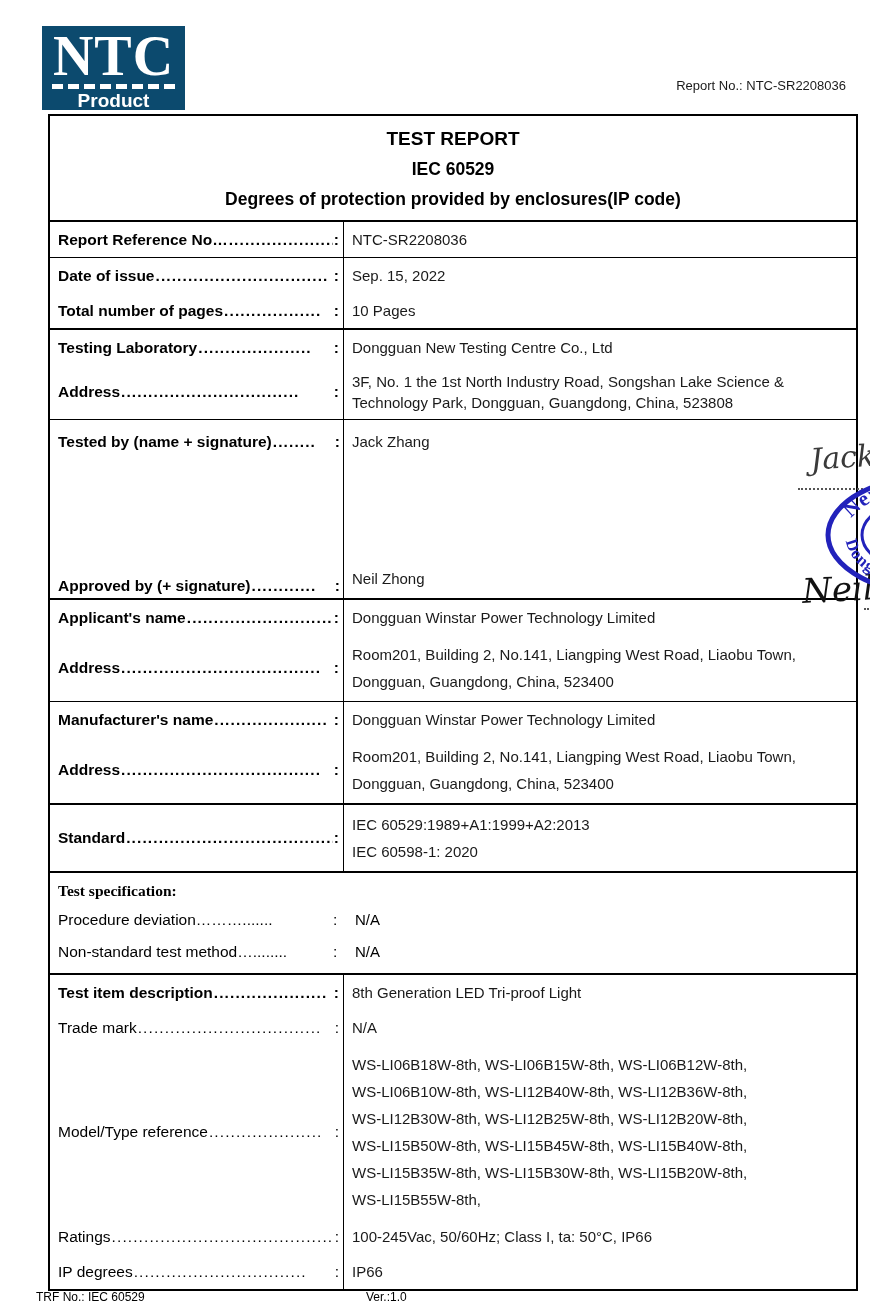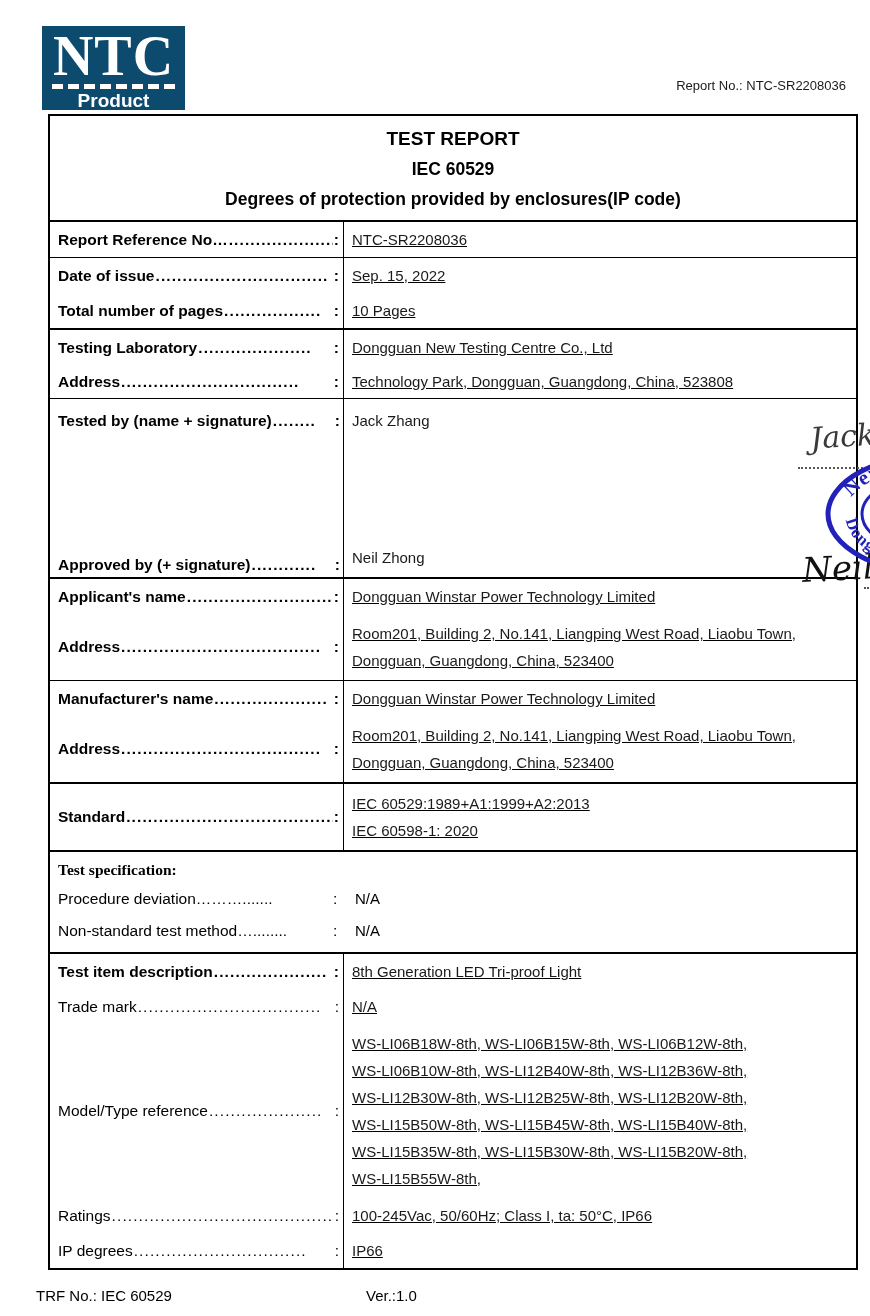--- a/index.html
+++ b/index.html
@@ -122,21 +122,20 @@
     display: flex;
     align-items: center;
   }
   .cell-r {
     flex: 1;
     box-sizing: border-box;
     padding: 6px 8px 6px 8px;
     display: flex;
     flex-direction: column;
     justify-content: center;
-    text-decoration: underline;
   }
   .cell-full {
     flex: 1;
     box-sizing: border-box;
     padding: 6px 8px 6px 8px;
   }
 
   .lbl {
     font-size: 15.5px;
     font-weight: bold;
@@ -281,21 +280,21 @@
   }
 
   
   .footer {
     position: absolute;
     left: 36px;
     right: 24px;
     bottom: 12px;
     display: flex;
     align-items: baseline;
-    font-size: 15px;
+    font-size: 12px;
   }
   .footer .f-left { width: 330px; }
   .footer .f-mid { flex: 1; text-align: left; }
   .footer .f-mid span { margin-right: 16px; }
   .footer .f-right { text-align: right; white-space: nowrap; }
 </style>
 </head>
 <body>
 
 <div class="page">
@@ -390,20 +389,21 @@
       <div class="cell-l">
         <span class="lbl">
           <span class="leader">
             <span class="txt">Address</span>
             <span class="dots">.................................</span>
             <span class="colon">:</span>
           </span>
         </span>
       </div>
       <div class="cell-r">
+        <span class="val tight">3F, No. 1 the 1st North Industry Road, Songshan Lake Science &amp;</span>
         <span class="val tight">Technology Park, Dongguan, Guangdong, China, 523808</span>
       </div>
     </div>
 
     <div class="row thick sig-row">
       <div class="cell-l sig-cell" style="display:block; padding:0;">
         <span class="lbl lbl-tested">
           <span class="leader">
             <span class="txt">Tested by (name + signature)</span>
             <span class="dots">........</span>

